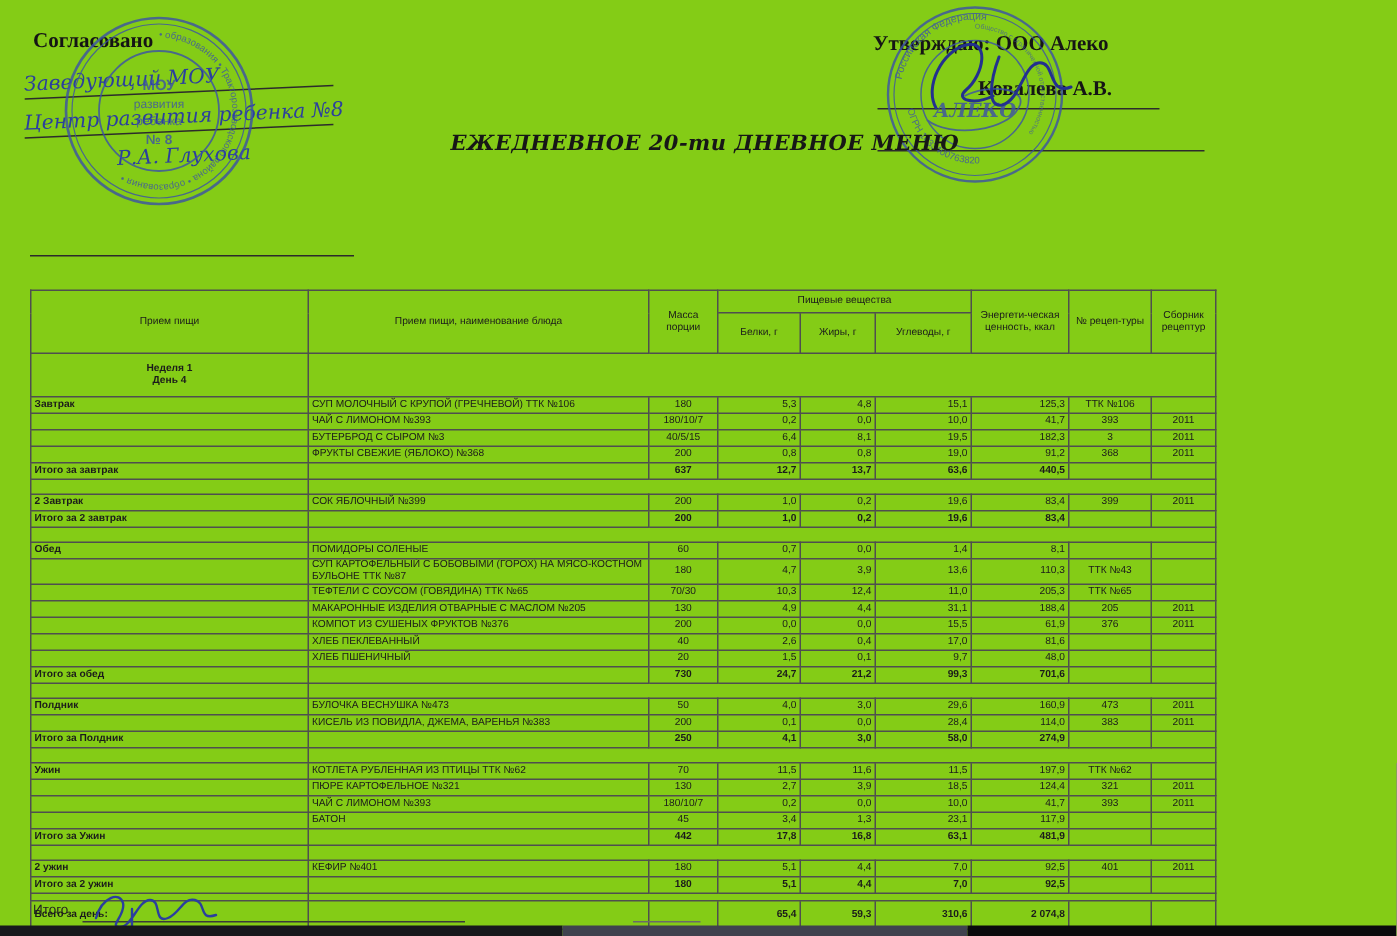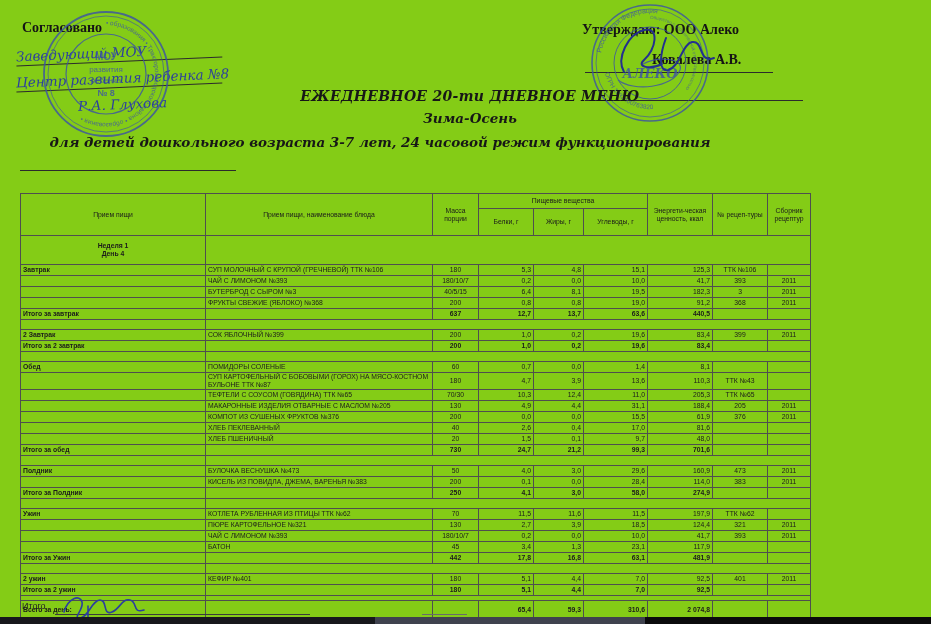--- a/index.html
+++ b/index.html
@@ -109,22 +109,20 @@
     <text x="62" y="78" text-anchor="middle" font-size="13" font-weight="bold" font-style="italic" fill="#3b51a8" font-family="DejaVu Serif, serif">АЛЕКО</text>
     <path d="M 30 80 C 45 92, 85 88, 92 70 C 96 58, 70 56, 55 64" fill="none" stroke="#3b51a8" stroke-width="1.2"></path>
   </svg>
 
   <svg class="stamp" style="left:610px;top:20px;" width="130" height="70" viewBox="0 0 130 70">
     <path d="M 14 52 C 6 38, 18 14, 34 10 C 50 6, 46 30, 34 40 C 26 47, 40 50, 52 44
              M 56 18 C 50 34, 48 52, 58 50 C 70 47, 72 24, 82 22 C 94 20, 88 44, 104 38" fill="none" stroke="#23308f" stroke-width="2" stroke-linecap="round"></path>
   </svg>
 
   <div class="title-1">ЕЖЕДНЕВНОЕ 20-ти ДНЕВНОЕ МЕНЮ</div>
-  <div class="title-2">Зима-Осень</div>
-  <div class="title-3">для детей дошкольного возраста 3-7 лет, 24 часовой режим функционирования</div>
   <div class="blank-line"></div>
 
   <table class="menu">
     <colgroup>
       <col style="width:185px">
         <col style="width:227px">
         <col style="width:46px">
       <col style="width:55px">
         <col style="width:50px">
         <col style="width:64px">

